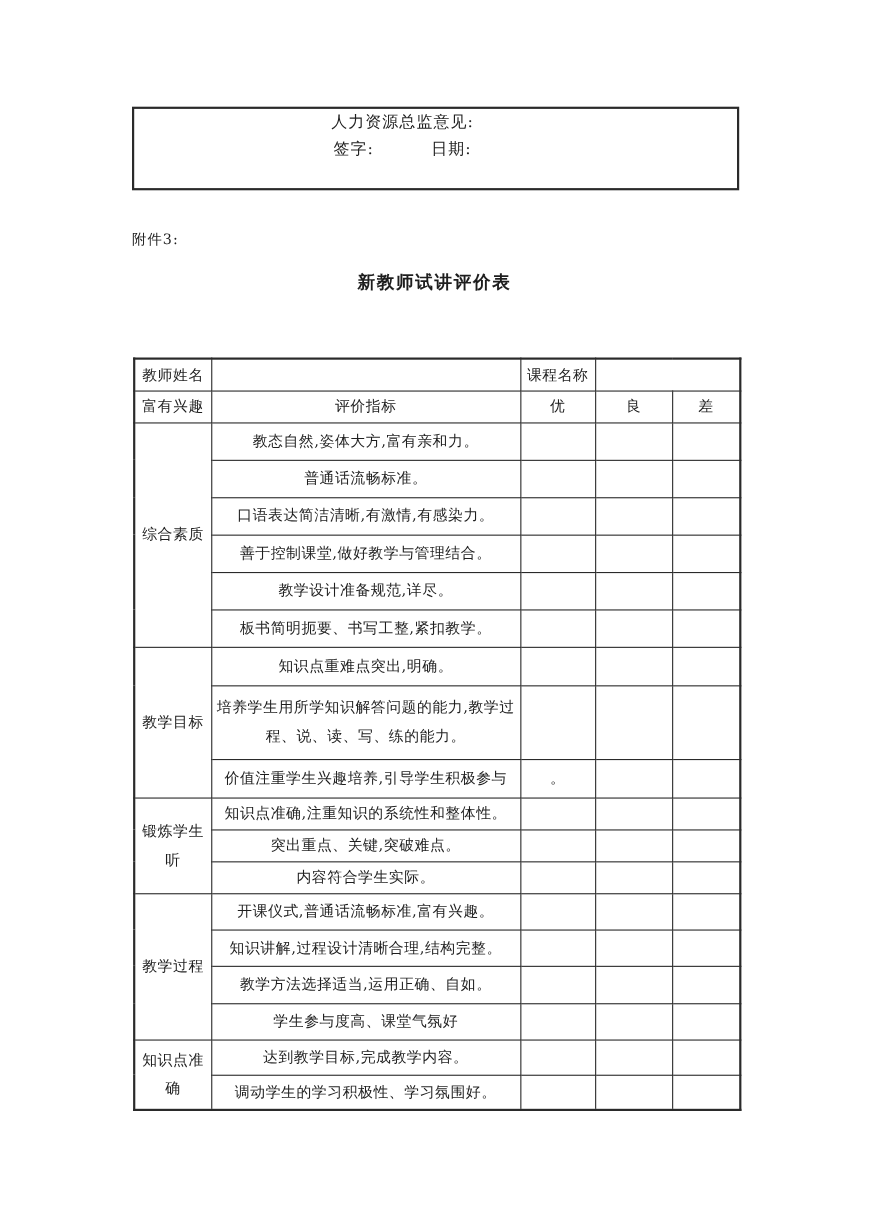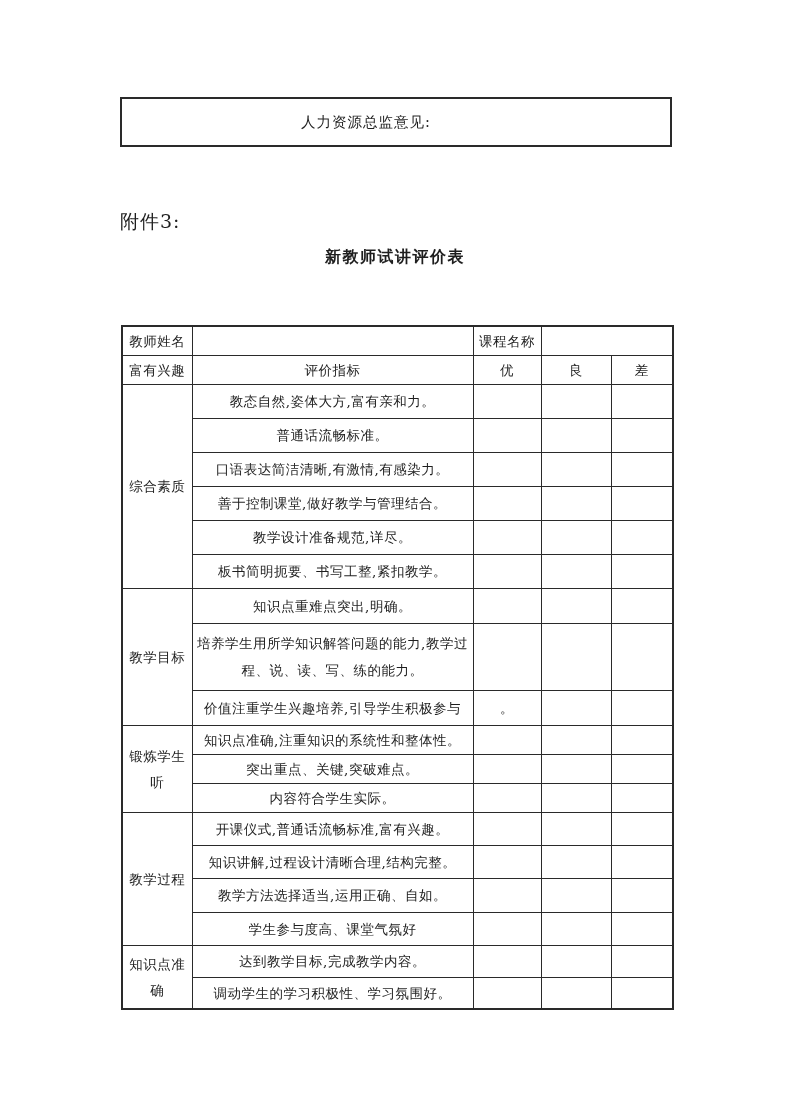--- a/index.html
+++ b/index.html
@@ -7,36 +7,35 @@
     position:relative;
     width:790px;height:1118px;
     background:#ffffff;
     font-family:"DejaVu Serif","Liberation Serif",serif;
     color:#1e1e1e;
     overflow:hidden;
   }
   
   .approval-box{
     position:absolute;left:120px;top:97px;
-    width:552px;height:50px;
+    width:552px;height:76px;
     border:2px solid #2a2a2a;
     box-sizing:border-box;
-    padding-top:11px;
   }
   .approval-line{
     position:relative;left:-30px;
     text-align:center;
     font-size:14.5px;line-height:25px;
     letter-spacing:1px;
   }
   .sig-gap{display:inline-block;width:52px;}
   
   .attachment{
     position:absolute;left:120px;top:209px;
-    font-size:19px;letter-spacing:1px;
+    font-size:13px;letter-spacing:1px;
   }
   .form-title{
     position:absolute;left:0;top:247px;width:790px;
     text-align:center;font-size:16px;font-weight:bold;
     letter-spacing:1.5px;
   }
   
   .eval-table{
     position:absolute;left:121px;top:325px;
     border-collapse:collapse;table-layout:fixed;
@@ -56,20 +55,23 @@
   .cat-cell{letter-spacing:1px;margin-top:48px;}
   .ind-cell{line-height:24px;}
 </style>
 </head>
 <body>
 
 <div class="page">
 
   <div class="approval-box">
     <div class="approval-line">人力资源总监意见:</div>
+    <div class="approval-line">
+      <span>签字:</span><span class="sig-gap"></span><span>日期:</span>
+    </div>
   </div>
 
   <div class="attachment">附件3:</div>
 
   <div class="form-title">新教师试讲评价表</div>
 
   <table class="eval-table">
     <colgroup>
       <col style="width:70px">
         <col style="width:281px">

